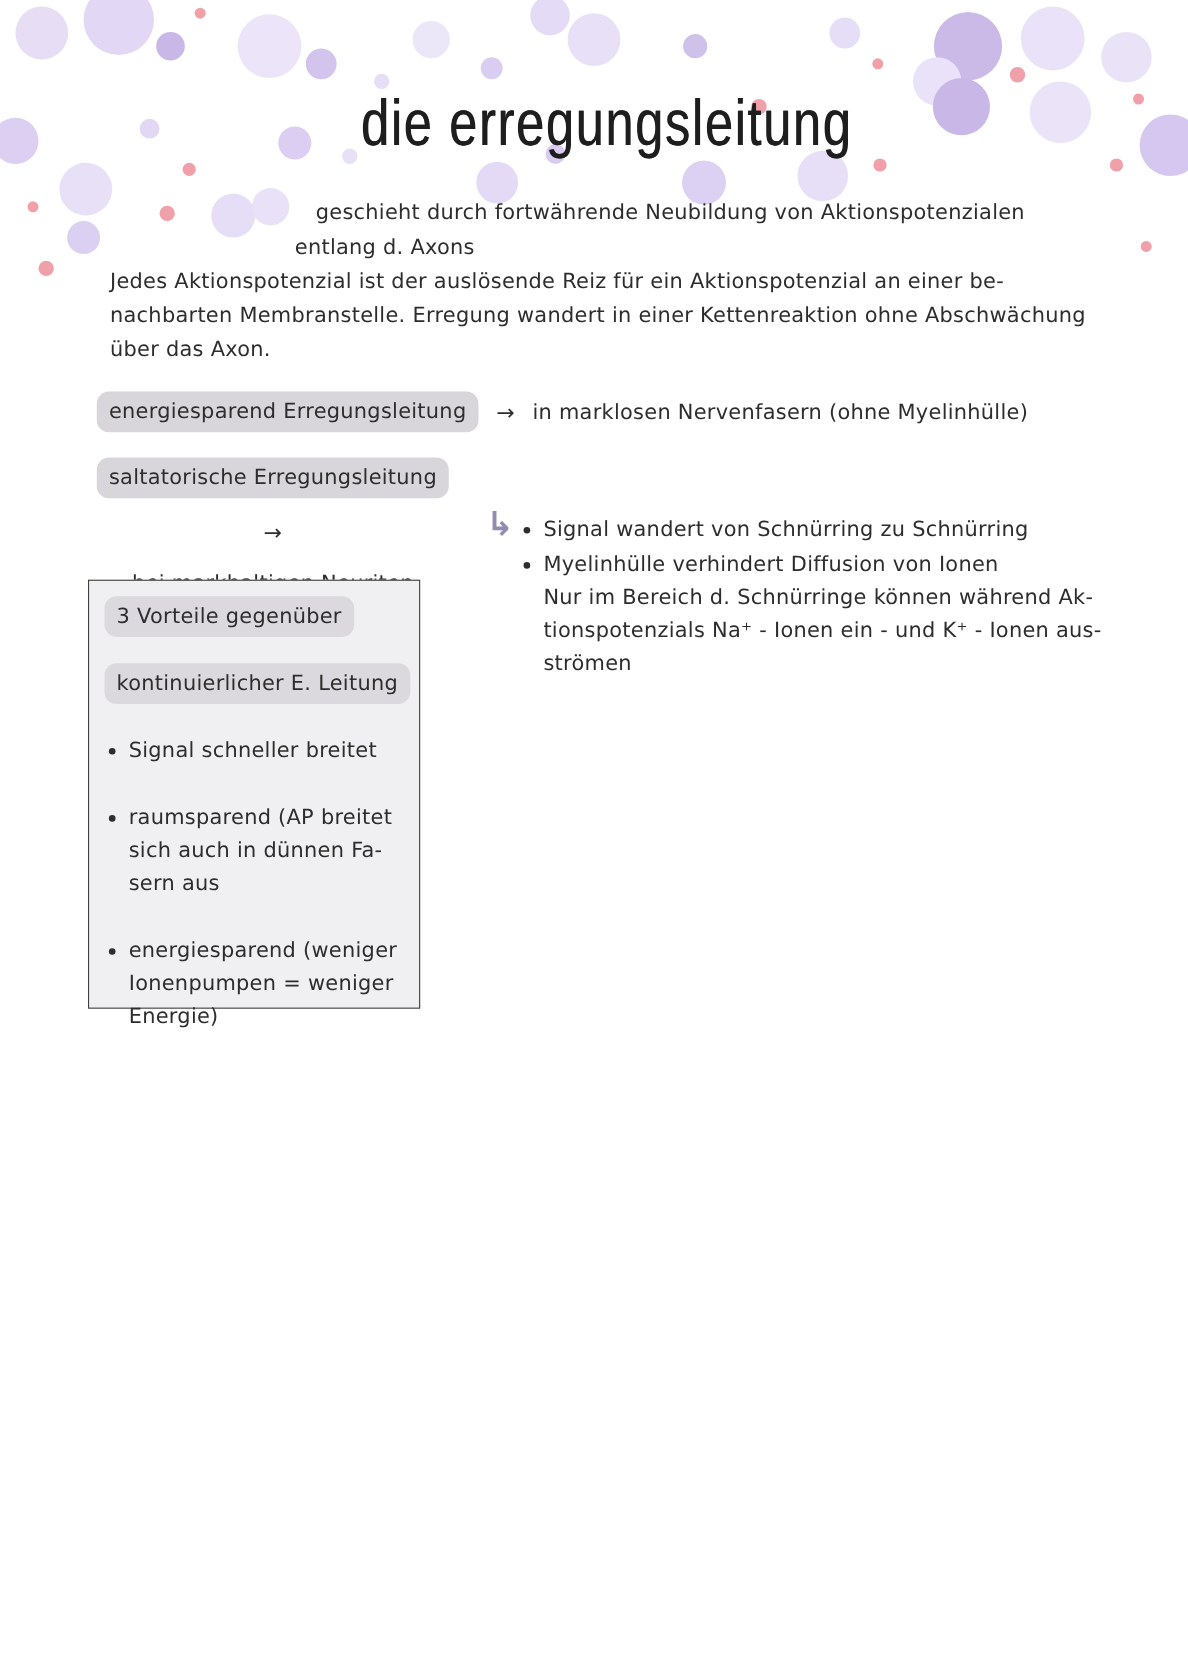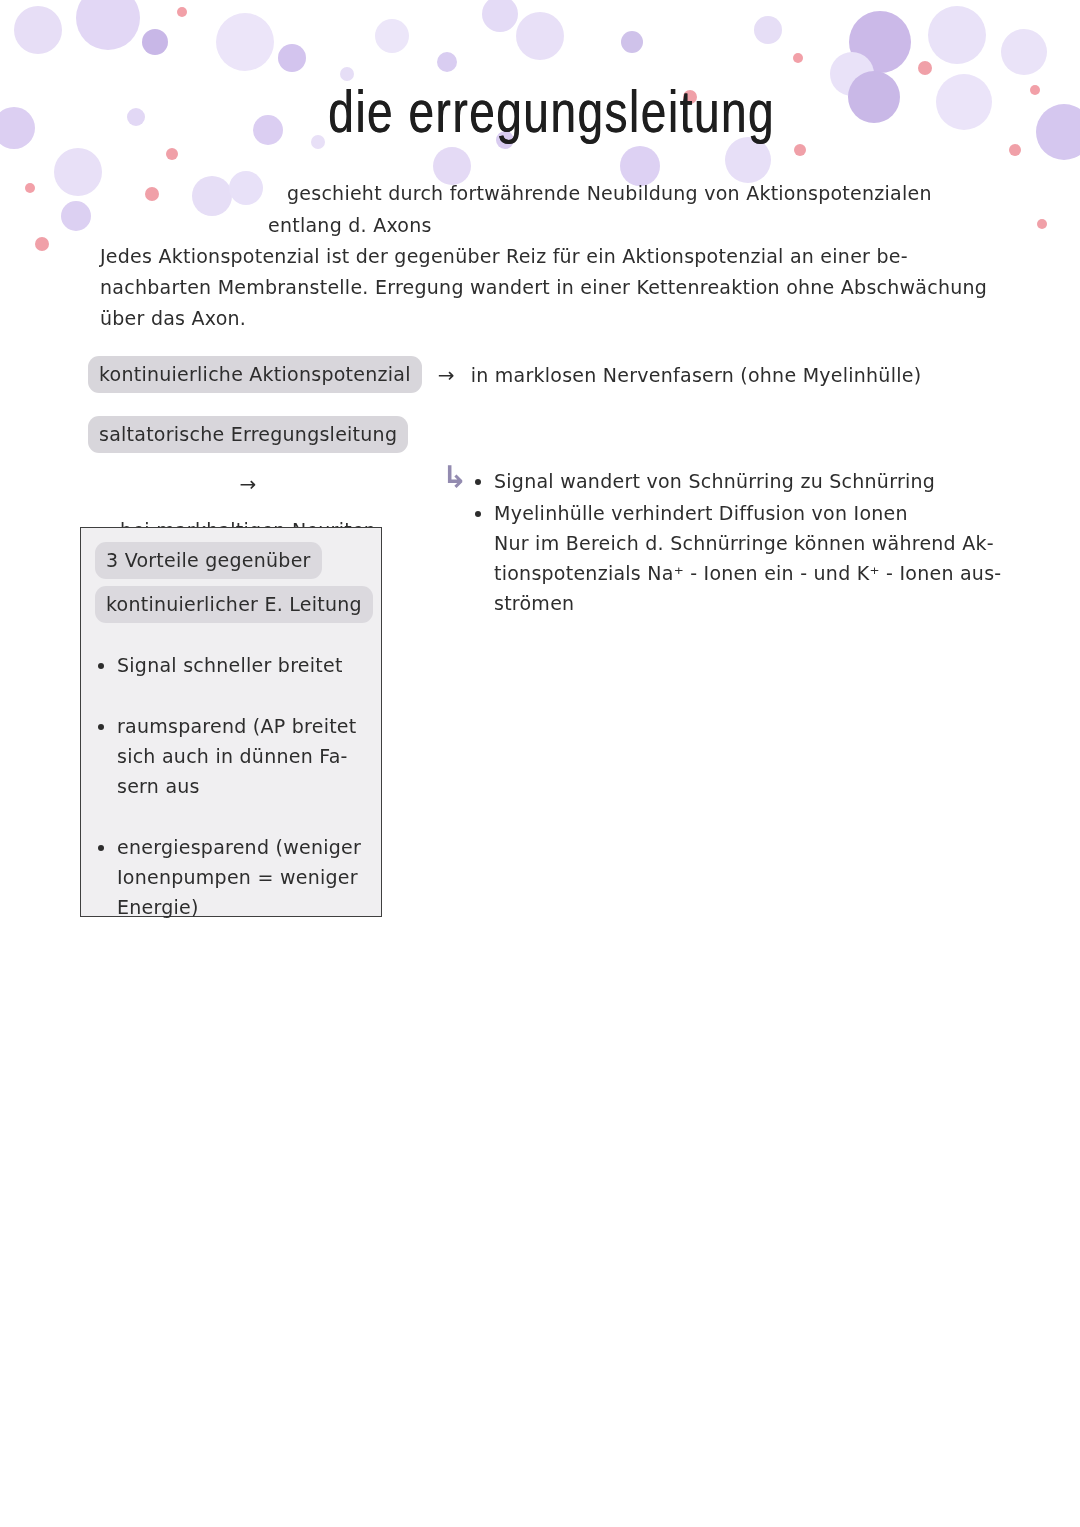--- a/index.html
+++ b/index.html
@@ -40,21 +40,21 @@
   }
   .detail ul { list-style:disc outside; margin:0; padding-left:52px; }
   .detail li { margin-bottom:2px; line-height:30px; }
   .detail .cont { display:block; }
 
   .box {
     position:absolute; top:527px; left:80px; width:302px; height:390px;
     background:#f0eff1; border:1.5px solid #3f3f3f; box-sizing:border-box;
     padding:14px 8px 0 14px;
   }
-  .box .hl-line { margin-bottom:7px; }
+  .box .hl-line { margin-bottom:24px; }
   .box .hl { background:#dbd9de; }
   .box ul { list-style:disc outside; margin:27px 0 0 0; padding-left:22px; }
   .box li { margin-bottom:31px; line-height:30px; }
   .box li .bline { display:block; }
 </style>
 </head>
 <body>
 
 <div class="page">
 
@@ -103,27 +103,27 @@
     <circle cx="246" cy="188" r="17" fill="#e8e1f8"></circle>
     <circle cx="1042" cy="224" r="5" fill="#f0a0a8"></circle>
   </svg>
 
   <h1 class="title">die erregungsleitung</h1>
 
   <div class="hand intro1">geschieht durch fortwährende Neubildung von Aktionspotenzialen</div>
   <div class="hand intro2">entlang d. Axons</div>
 
   <div class="hand para">
-    <span class="pline">Jedes Aktionspotenzial ist der gegenüber Reiz für ein Aktionspotenzial an einer be-</span>
+    <span class="pline">Jedes Aktionspotenzial ist der auslösende Reiz für ein Aktionspotenzial an einer be-</span>
     <span class="pline">nachbarten Membranstelle. Erregung wandert in einer Kettenreaktion ohne Abschwächung</span>
     <span class="pline">über das Axon.</span>
   </div>
 
   <div class="hand term term-1">
-    <span class="hl">kontinuierliche Aktionspotenzial</span>
+    <span class="hl">energiesparend Erregungsleitung</span>
     <span class="arrow">→</span>
     <span>in marklosen Nervenfasern (ohne Myelinhülle)</span>
   </div>
 
   <div class="hand term term-2">
     <span class="hl">saltatorische Erregungsleitung</span>
     <span class="arrow">→</span>
     <span>bei markhaltigen Neuriten</span>
   </div>
 

